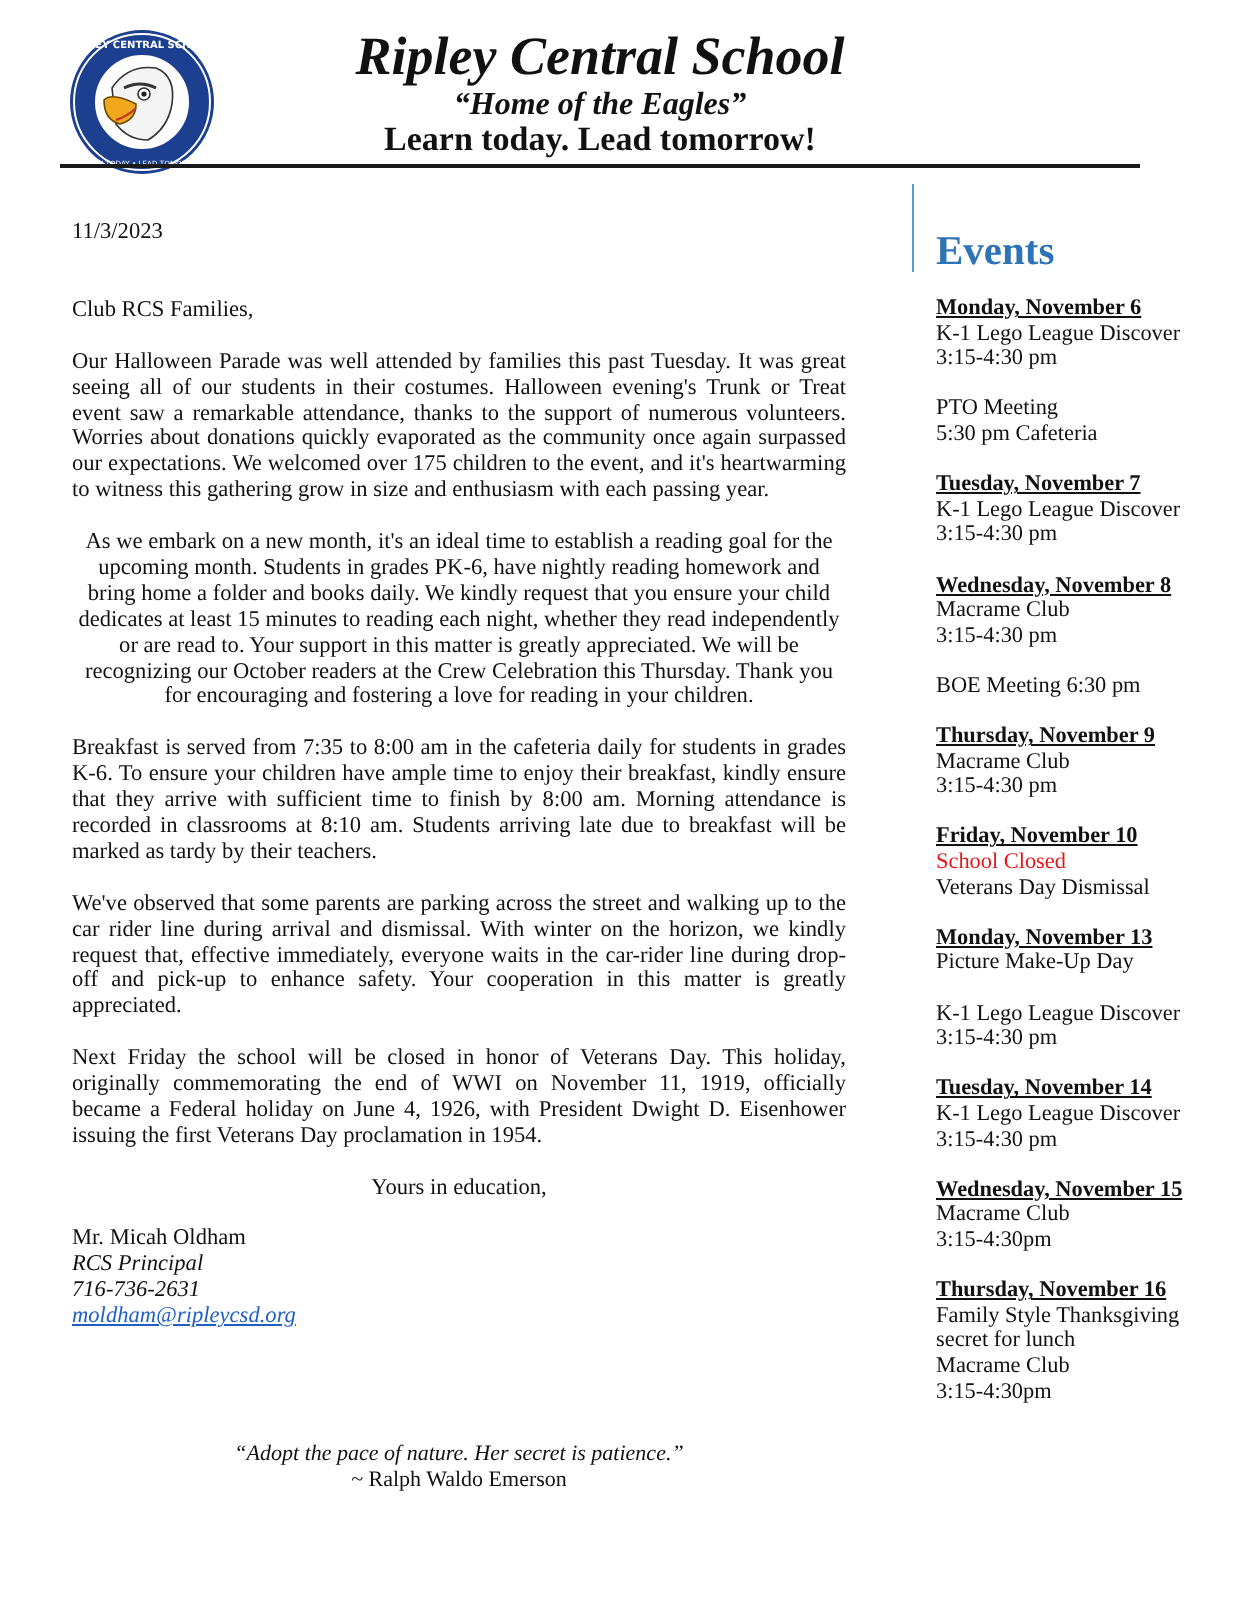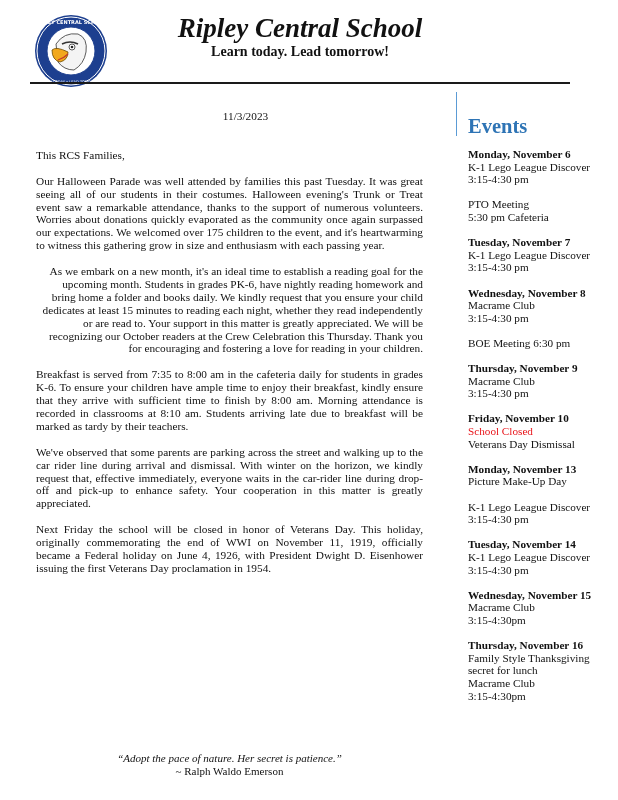--- a/index.html
+++ b/index.html
@@ -4,43 +4,43 @@
 <style>
   html, body { margin: 0; padding: 0; background: #ffffff; }
   body { width: 618px; height: 800px; position: relative; overflow: hidden;
          font-family: "Liberation Serif", "DejaVu Serif", serif; color: #111; }
 
   .logo { position: absolute; left: 34px; top: 14px; width: 74px; height: 74px; }
 
   .masthead { position: absolute; left: 130px; width: 340px; top: 12px; text-align: center; }
   .masthead .title { font-size: 27px; font-weight: bold; font-style: italic; line-height: 32px; }
   .masthead .motto { font-size: 16px; font-weight: bold; font-style: italic; line-height: 18px; }
-  .masthead .tagline { font-size: 14px; font-weight: bold; line-height: 15px; }
+  .masthead .tagline { font-size: 17px; font-weight: bold; line-height: 15px; }
 
   .header-rule { position: absolute; left: 30px; top: 82px; width: 540px; height: 2px; background: #1a1a1a; }
 
   .letter { position: absolute; left: 36px; top: 110px; width: 387px; font-size: 11.3px; line-height: 12.9px; }
   .letter p { margin: 0 0 12.9px 0; text-align: justify; }
-  .letter .date { margin-bottom: 26px; text-align: center; margin-left: 32px; }
+  .letter .date { margin-bottom: 26px; text-align: left; }
   .letter .greeting { text-align: left; }
-  .letter p.left { text-align: right; }
+  .letter p.left { text-align: center; }
 
   .signature { margin-top: 0; }
   .signature div { line-height: 12.9px; }
   .signature .role, .signature .phone { font-style: italic; }
   .signature .email { font-style: italic; color: #1f5fc4; text-decoration: underline; }
 
-  .quote { position: absolute; left: 36px; width: 387px; top: 752px; text-align: center; font-size: 11px; line-height: 13px; }
+  .quote { position: absolute; left: 36px; width: 387px; top: 721px; text-align: center; font-size: 11px; line-height: 13px; }
   .quote .q { font-style: italic; }
 
   .sidebar { position: absolute; left: 456px; top: 92px; width: 160px; }
   .sidebar .vline { position: absolute; left: 0; top: 0; width: 1px; height: 44px; background: #5b9bd5; }
   .sidebar h2 { margin: 0; padding-left: 12px; font-size: 20.5px; line-height: 23px; font-weight: bold; color: #2e74b5; }
   .events { position: absolute; left: 12px; top: 56px; width: 150px; font-size: 11.2px; line-height: 12.6px; }
-  .ev-day { font-weight: bold; }
+  .ev-day { font-weight: bold; text-decoration: underline; }
   .ev-line { }
   .ev-line.red { color: #e8141a; }
   .ev-block { margin-bottom: 12.6px; }
 </style>
 </head>
 <body>
 
 <div class="logo">
   <svg width="74" height="74" viewBox="0 0 74 74">
     <circle cx="37" cy="37" r="36" fill="#1d3f8f"></circle>
@@ -53,33 +53,41 @@
     <circle cx="38" cy="33" r="1.3" fill="#222"></circle>
     <path d="M18 36 Q22 32 34 38 Q34 46 26 48 Q18 46 18 36 Z" fill="#f2a81d" stroke="#6b4a00" stroke-width="0.8"></path>
     <path d="M24 46 Q30 44 34 40" fill="none" stroke="#c0392b" stroke-width="1.2"></path>
     <text x="37" y="10" font-size="5" fill="#ffffff" text-anchor="middle" font-family="DejaVu Sans, sans-serif" font-weight="bold">RIPLEY CENTRAL SCHOOL</text>
     <text x="37" y="69" font-size="3.6" fill="#ffffff" text-anchor="middle" font-family="DejaVu Sans, sans-serif">LEARN TODAY • LEAD TOMORROW</text>
   </svg>
 </div>
 
 <div class="masthead">
   <div class="title">Ripley Central School</div>
+  <div class="motto">“Home of the Eagles”</div>
   <div class="tagline">Learn today. Lead tomorrow!</div>
 </div>
 
 <div class="header-rule"></div>
 
 <div class="letter">
   <p class="date">11/3/2023</p>
-  <p class="greeting">This RCS Families,</p>
+  <p class="greeting">Club RCS Families,</p>
   <p>Our Halloween Parade was well attended by families this past Tuesday. It was great seeing all of our students in their costumes. Halloween evening's Trunk or Treat event saw a remarkable attendance, thanks to the support of numerous volunteers. Worries about donations quickly evaporated as the community once again surpassed our expectations. We welcomed over 175 children to the event, and it's heartwarming to witness this gathering grow in size and enthusiasm with each passing year.</p>
   <p class="left">As we embark on a new month, it's an ideal time to establish a reading goal for the upcoming month. Students in grades PK-6, have nightly reading homework and bring home a folder and books daily. We kindly request that you ensure your child dedicates at least 15 minutes to reading each night, whether they read independently or are read to. Your support in this matter is greatly appreciated. We will be recognizing our October readers at the Crew Celebration this Thursday. Thank you for encouraging and fostering a love for reading in your children.</p>
   <p>Breakfast is served from 7:35 to 8:00 am in the cafeteria daily for students in grades K-6. To ensure your children have ample time to enjoy their breakfast, kindly ensure that they arrive with sufficient time to finish by 8:00 am. Morning attendance is recorded in classrooms at 8:10 am. Students arriving late due to breakfast will be marked as tardy by their teachers.</p>
   <p>We've observed that some parents are parking across the street and walking up to the car rider line during arrival and dismissal. With winter on the horizon, we kindly request that, effective immediately, everyone waits in the car-rider line during drop-off and pick-up to enhance safety. Your cooperation in this matter is greatly appreciated.</p>
   <p>Next Friday the school will be closed in honor of Veterans Day. This holiday, originally commemorating the end of WWI on November 11, 1919, officially became a Federal holiday on June 4, 1926, with President Dwight D. Eisenhower issuing the first Veterans Day proclamation in 1954.</p>
+  <p class="left">Yours in education,</p>
+  <div class="signature">
+    <div>Mr. Micah Oldham</div>
+    <div class="role">RCS Principal</div>
+    <div class="phone">716-736-2631</div>
+    <a class="email">moldham@ripleycsd.org</a>
+  </div>
 </div>
 
 <div class="quote">
   <div class="q">“Adopt the pace of nature. Her secret is patience.”</div>
   <div>~ Ralph Waldo Emerson</div>
 </div>
 
 <div class="sidebar">
   <div class="vline"></div>
   <h2>

